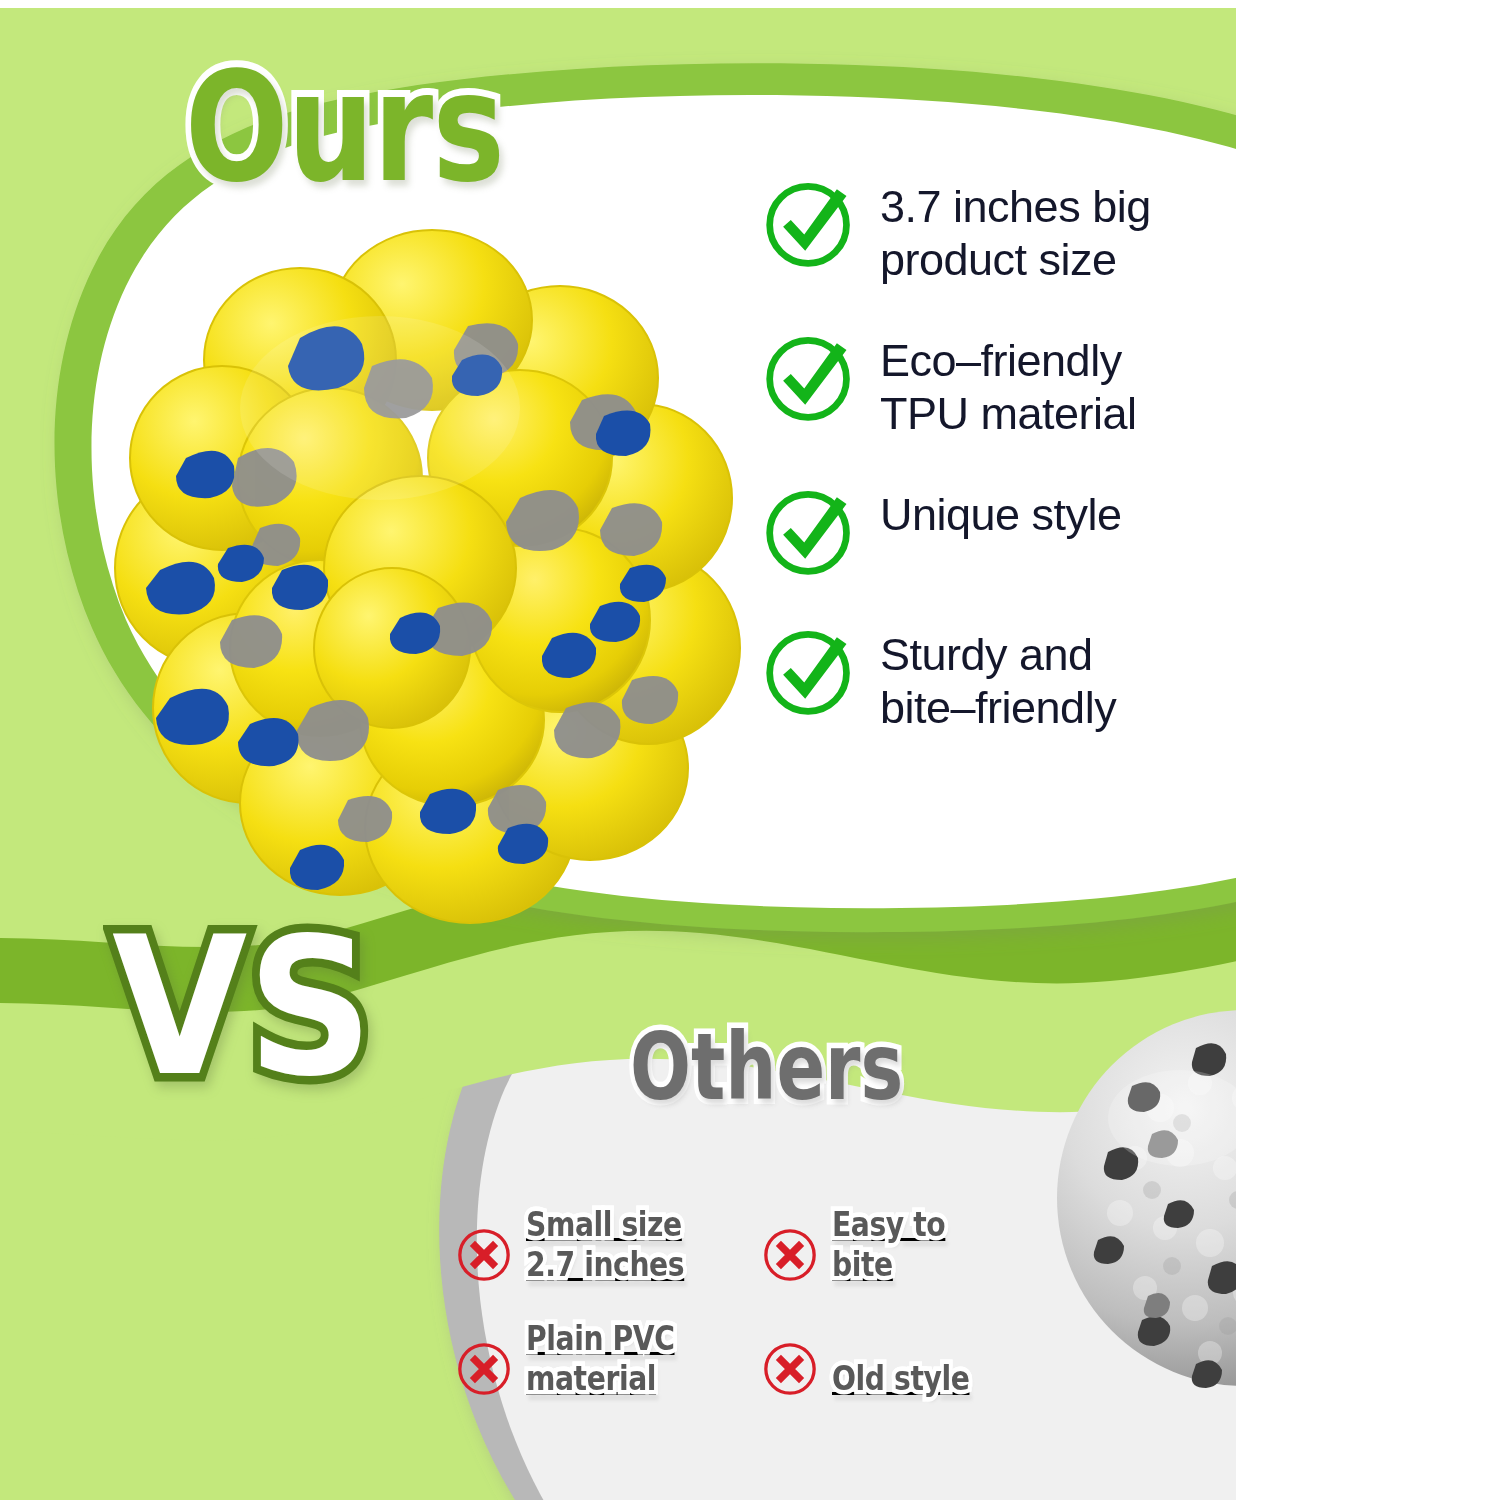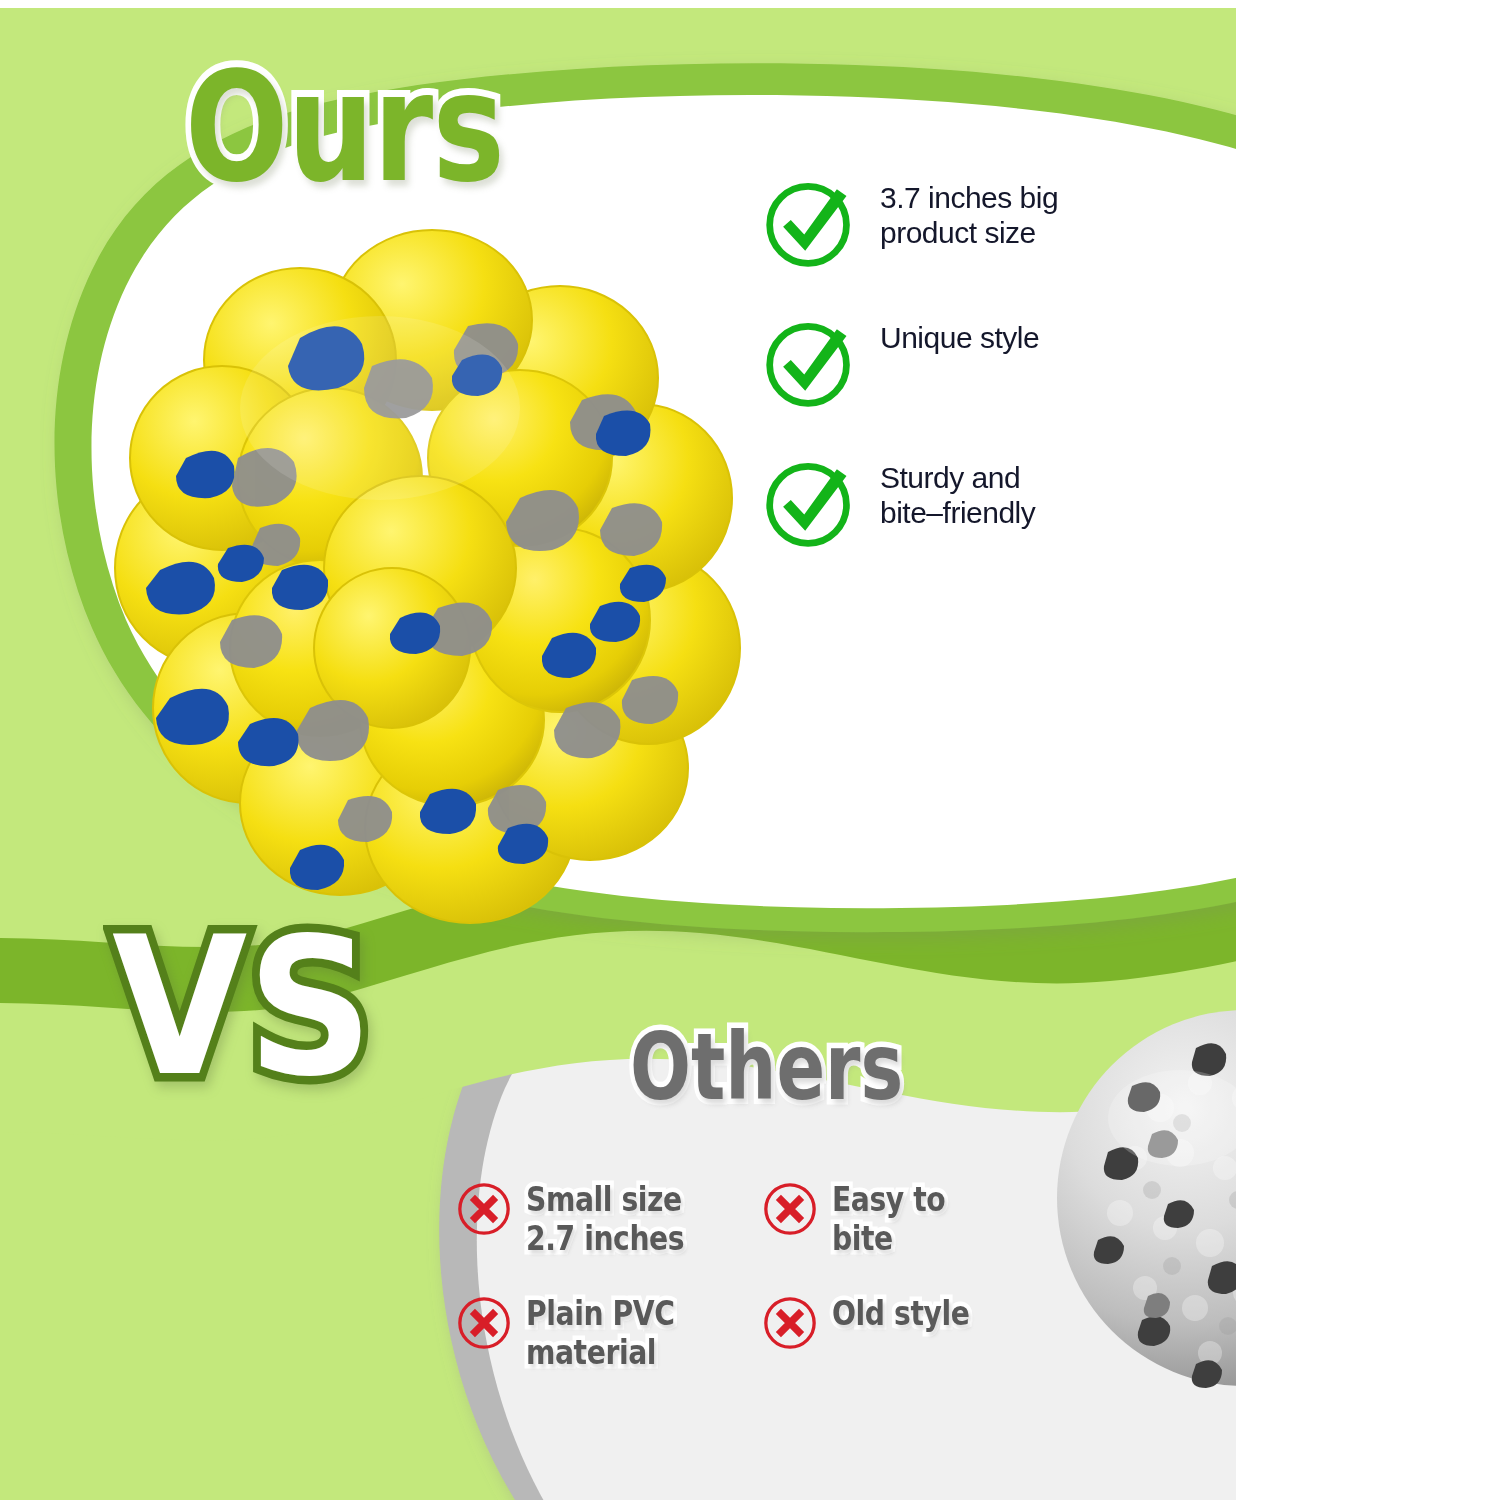--- a/index.html
+++ b/index.html
@@ -97,21 +97,21 @@
     min-height: 104px;
   }
   .check-icon {
     flex: 0 0 auto;
     width: 96px;
     height: 96px;
     margin-right: 22px;
     margin-top: 6px;
   }
   .feature-text {
-    font-size: 30px;
+    font-size: 45px;
     line-height: 1.18;
     color: #14172B;
     font-weight: 400;
     letter-spacing: -0.5px;
     padding-top: 12px;
     white-space: pre-line;
   }
 
   
   #cons-grid {
@@ -121,21 +121,22 @@
     width: 620px;
     display: grid;
     grid-template-columns: 292px 292px;
     grid-template-rows: 104px 104px;
     column-gap: 14px;
     row-gap: 10px;
     z-index: 25;
   }
   .con-row {
     display: flex;
-    align-items: flex-start;
+    align-items: flex-end;
+    text-decoration: underline;
   }
   .x-icon {
     flex: 0 0 auto;
     width: 58px;
     height: 58px;
     margin-right: 13px;
   }
   .con-text {
     font-size: 34px;
     line-height: 1.16;
@@ -394,34 +395,42 @@
 
     <div class="feature-row">
       <svg class="check-icon" viewBox="0 0 100 100">
         <circle cx="48" cy="53" r="40" fill="none" stroke="#13B419" stroke-width="7"></circle>
         <path d="M 22 55 L 30 48 L 44 63 L 78 16 L 88 23 L 45 80 Z" fill="#13B419"></path>
       </svg>
       <div class="feature-text">3.7 inches big
 product size</div>
     </div>
 
-
     <div class="feature-row">
       <svg class="check-icon" viewBox="0 0 100 100">
         <circle cx="48" cy="53" r="40" fill="none" stroke="#13B419" stroke-width="7"></circle>
         <path d="M 22 55 L 30 48 L 44 63 L 78 16 L 88 23 L 45 80 Z" fill="#13B419"></path>
       </svg>
-      <div class="feature-text">Unique style</div>
+      <div class="feature-text">Eco–friendly
+TPU material</div>
     </div>
 
     <div class="feature-row">
       <svg class="check-icon" viewBox="0 0 100 100">
         <circle cx="48" cy="53" r="40" fill="none" stroke="#13B419" stroke-width="7"></circle>
         <path d="M 22 55 L 30 48 L 44 63 L 78 16 L 88 23 L 45 80 Z" fill="#13B419"></path>
       </svg>
+      <div class="feature-text">Unique style</div>
+    </div>
+
+    <div class="feature-row">
+      <svg class="check-icon" viewBox="0 0 100 100">
+        <circle cx="48" cy="53" r="40" fill="none" stroke="#13B419" stroke-width="7"></circle>
+        <path d="M 22 55 L 30 48 L 44 63 L 78 16 L 88 23 L 45 80 Z" fill="#13B419"></path>
+      </svg>
       <div class="feature-text">Sturdy and
 bite–friendly</div>
     </div>
 
   </div>
 
   <div id="vs-badge">VS</div>
 
   <div id="others-title">Others</div>
 

